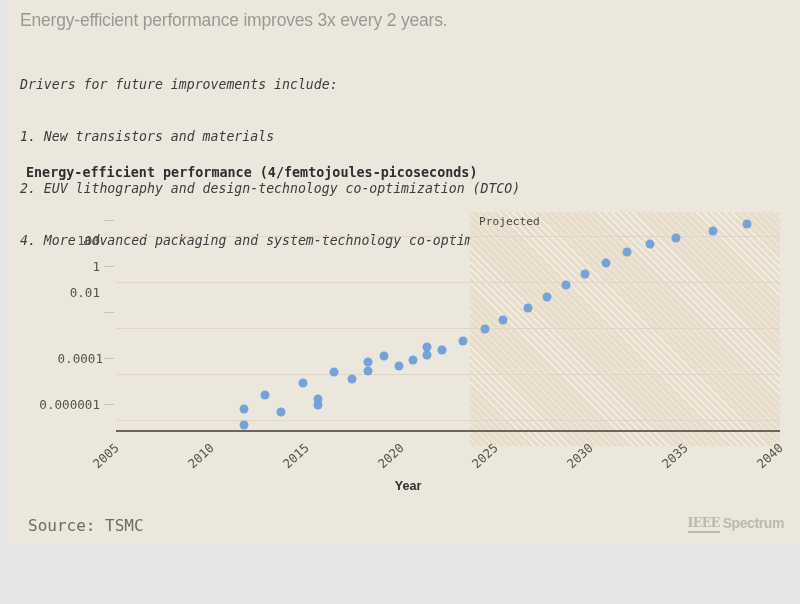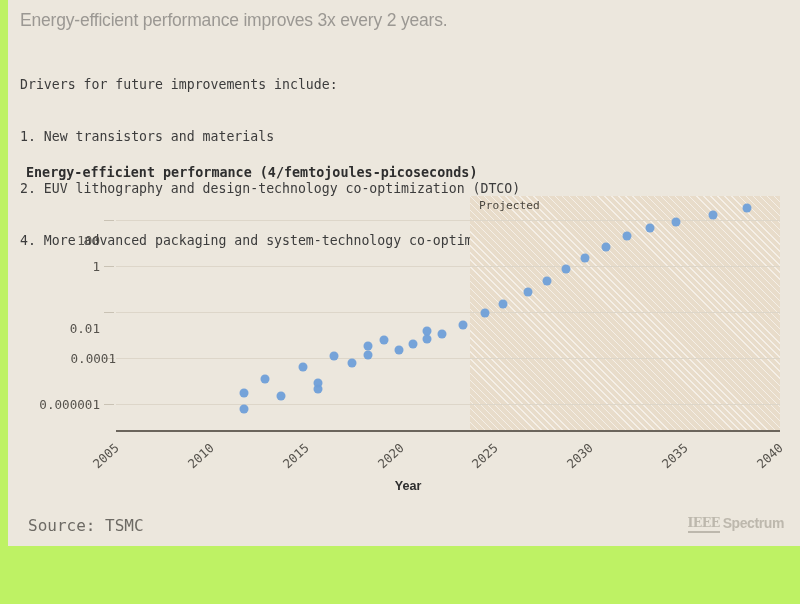--- a/index.html
+++ b/index.html
@@ -3,21 +3,21 @@
 <meta charset="utf-8">
 <style>
   * { box-sizing: border-box; }
   html, body {
     margin: 0; padding: 0;
     width: 800px; height: 604px;
     background: #ffffff;
     font-family: "DejaVu Sans Mono", "Liberation Mono", monospace;
     overflow: hidden;
   }
-  #root { position: relative; width: 800px; height: 604px; background: #bef264; }
+  #root { position: relative; width: 800px; height: 604px; background: #e5e5e5; }
 
   
   .card {
     position: absolute;
     left: 8px; top: 0px;
     width: 792px; height: 546px;
     background: #ece7dd;
   }
 
   .headline {
@@ -31,37 +31,38 @@
   }
 
   .drivers {
     position: absolute;
     left: 12px; top: 41px;
     font-family: "DejaVu Sans Mono", "Liberation Mono", monospace;
     font-size: 13.2px;
     line-height: 17.4px;
     color: #3c3c3c;
     white-space: pre;
+    font-style: italic;
   }
   .drivers div { white-space: pre; }
 
   .chart-title {
     position: absolute;
     left: 18px; top: 165px;
     font-family: "DejaVu Sans Mono", "Liberation Mono", monospace;
     font-size: 13.4px;
     font-weight: bold;
     color: #2e2e2e;
     white-space: nowrap;
   }
 
   
   .plot {
     position: absolute;
-    left: 108px; top: 196px;
+    left: 108px; top: 212px;
     width: 664px; height: 234px;
   }
   .proj-band {
     position: absolute;
     left: 354px; top: 0px;
     width: 310px; height: 234px;
     background-color: #e8dcca;
     background-image:
       repeating-linear-gradient(45deg,
         rgba(255,255,255,0.55) 0px,
@@ -252,23 +253,23 @@
           <div class="dot" style="left: 631px; top: 12px;"></div>
         </div>
     </div>
 
     <div id="yaxis">
         <div class="ytickmark" style="left: 96px; top: 220px; position: absolute;"></div>
         <div class="ylabel" style="top: 220px; left: 0px; width: 92px; margin-top: 20px;">100</div>
         <div class="ytickmark" style="left: 96px; top: 266px; position: absolute;"></div>
         <div class="ylabel" style="top: 266px; left: 0px; width: 92px;">1</div>
         <div class="ytickmark" style="left: 96px; top: 312px; position: absolute;"></div>
-        <div class="ylabel" style="top: 328px; left: 0px; width: 92px;">0.01</div>
+        <div class="ylabel" style="top: 292px; left: 0px; width: 92px;">0.01</div>
         <div class="ytickmark" style="left: 96px; top: 358px; position: absolute;"></div>
-        <div class="ylabel" style="top: 358px; left: 16px; width: 92px; padding-left: 16px;">0.0001</div>
+        <div class="ylabel" style="top: 358px; left: 3px; width: 92px; padding-left: 16px;">0.0001</div>
         <div class="ytickmark" style="left: 96px; top: 404px; position: absolute;"></div>
         <div class="ylabel" style="top: 404px; left: 0px; width: 92px;">0.000001</div>
       </div>
     <div class="axis-x"></div>
     <div id="xaxis">
         <div class="xlabel" style="left: 74px; top: 440px;">2005</div>
         <div class="xlabel" style="left: 168.857px; top: 440px;">2010</div>
         <div class="xlabel" style="left: 263.714px; top: 440px;">2015</div>
         <div class="xlabel" style="left: 358.571px; top: 440px;">2020</div>
         <div class="xlabel" style="left: 453.429px; top: 440px;">2025</div>

